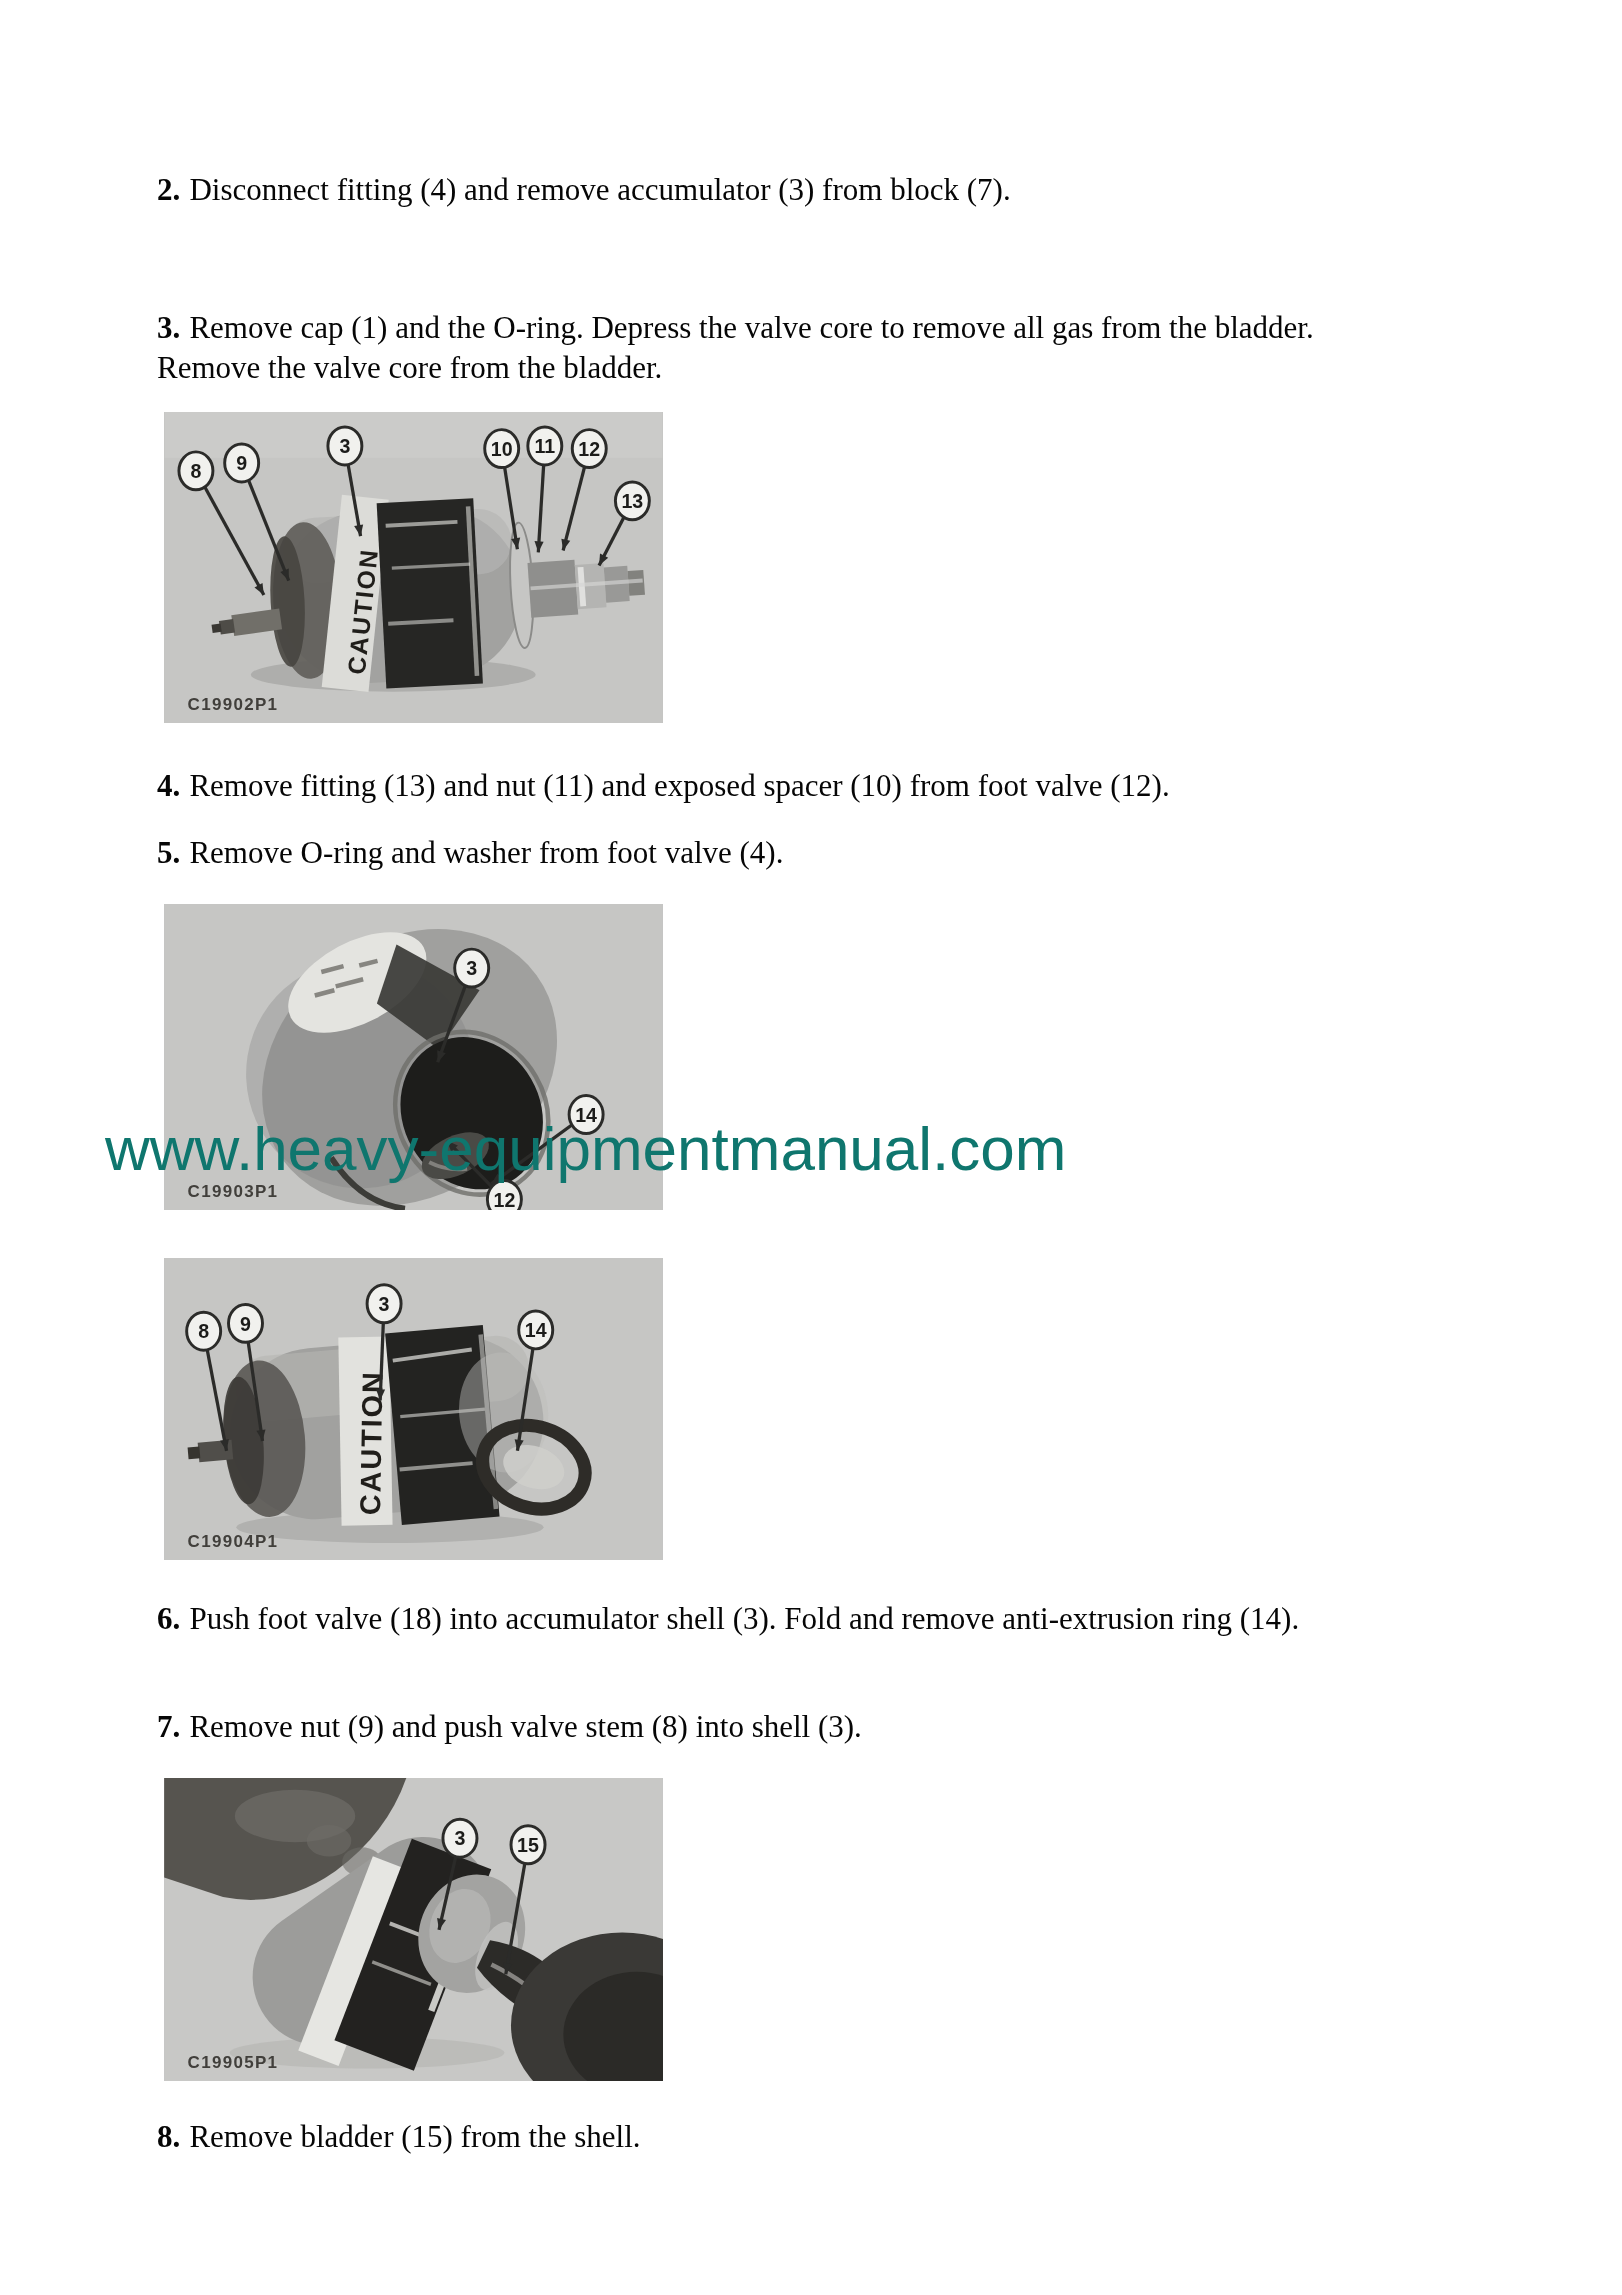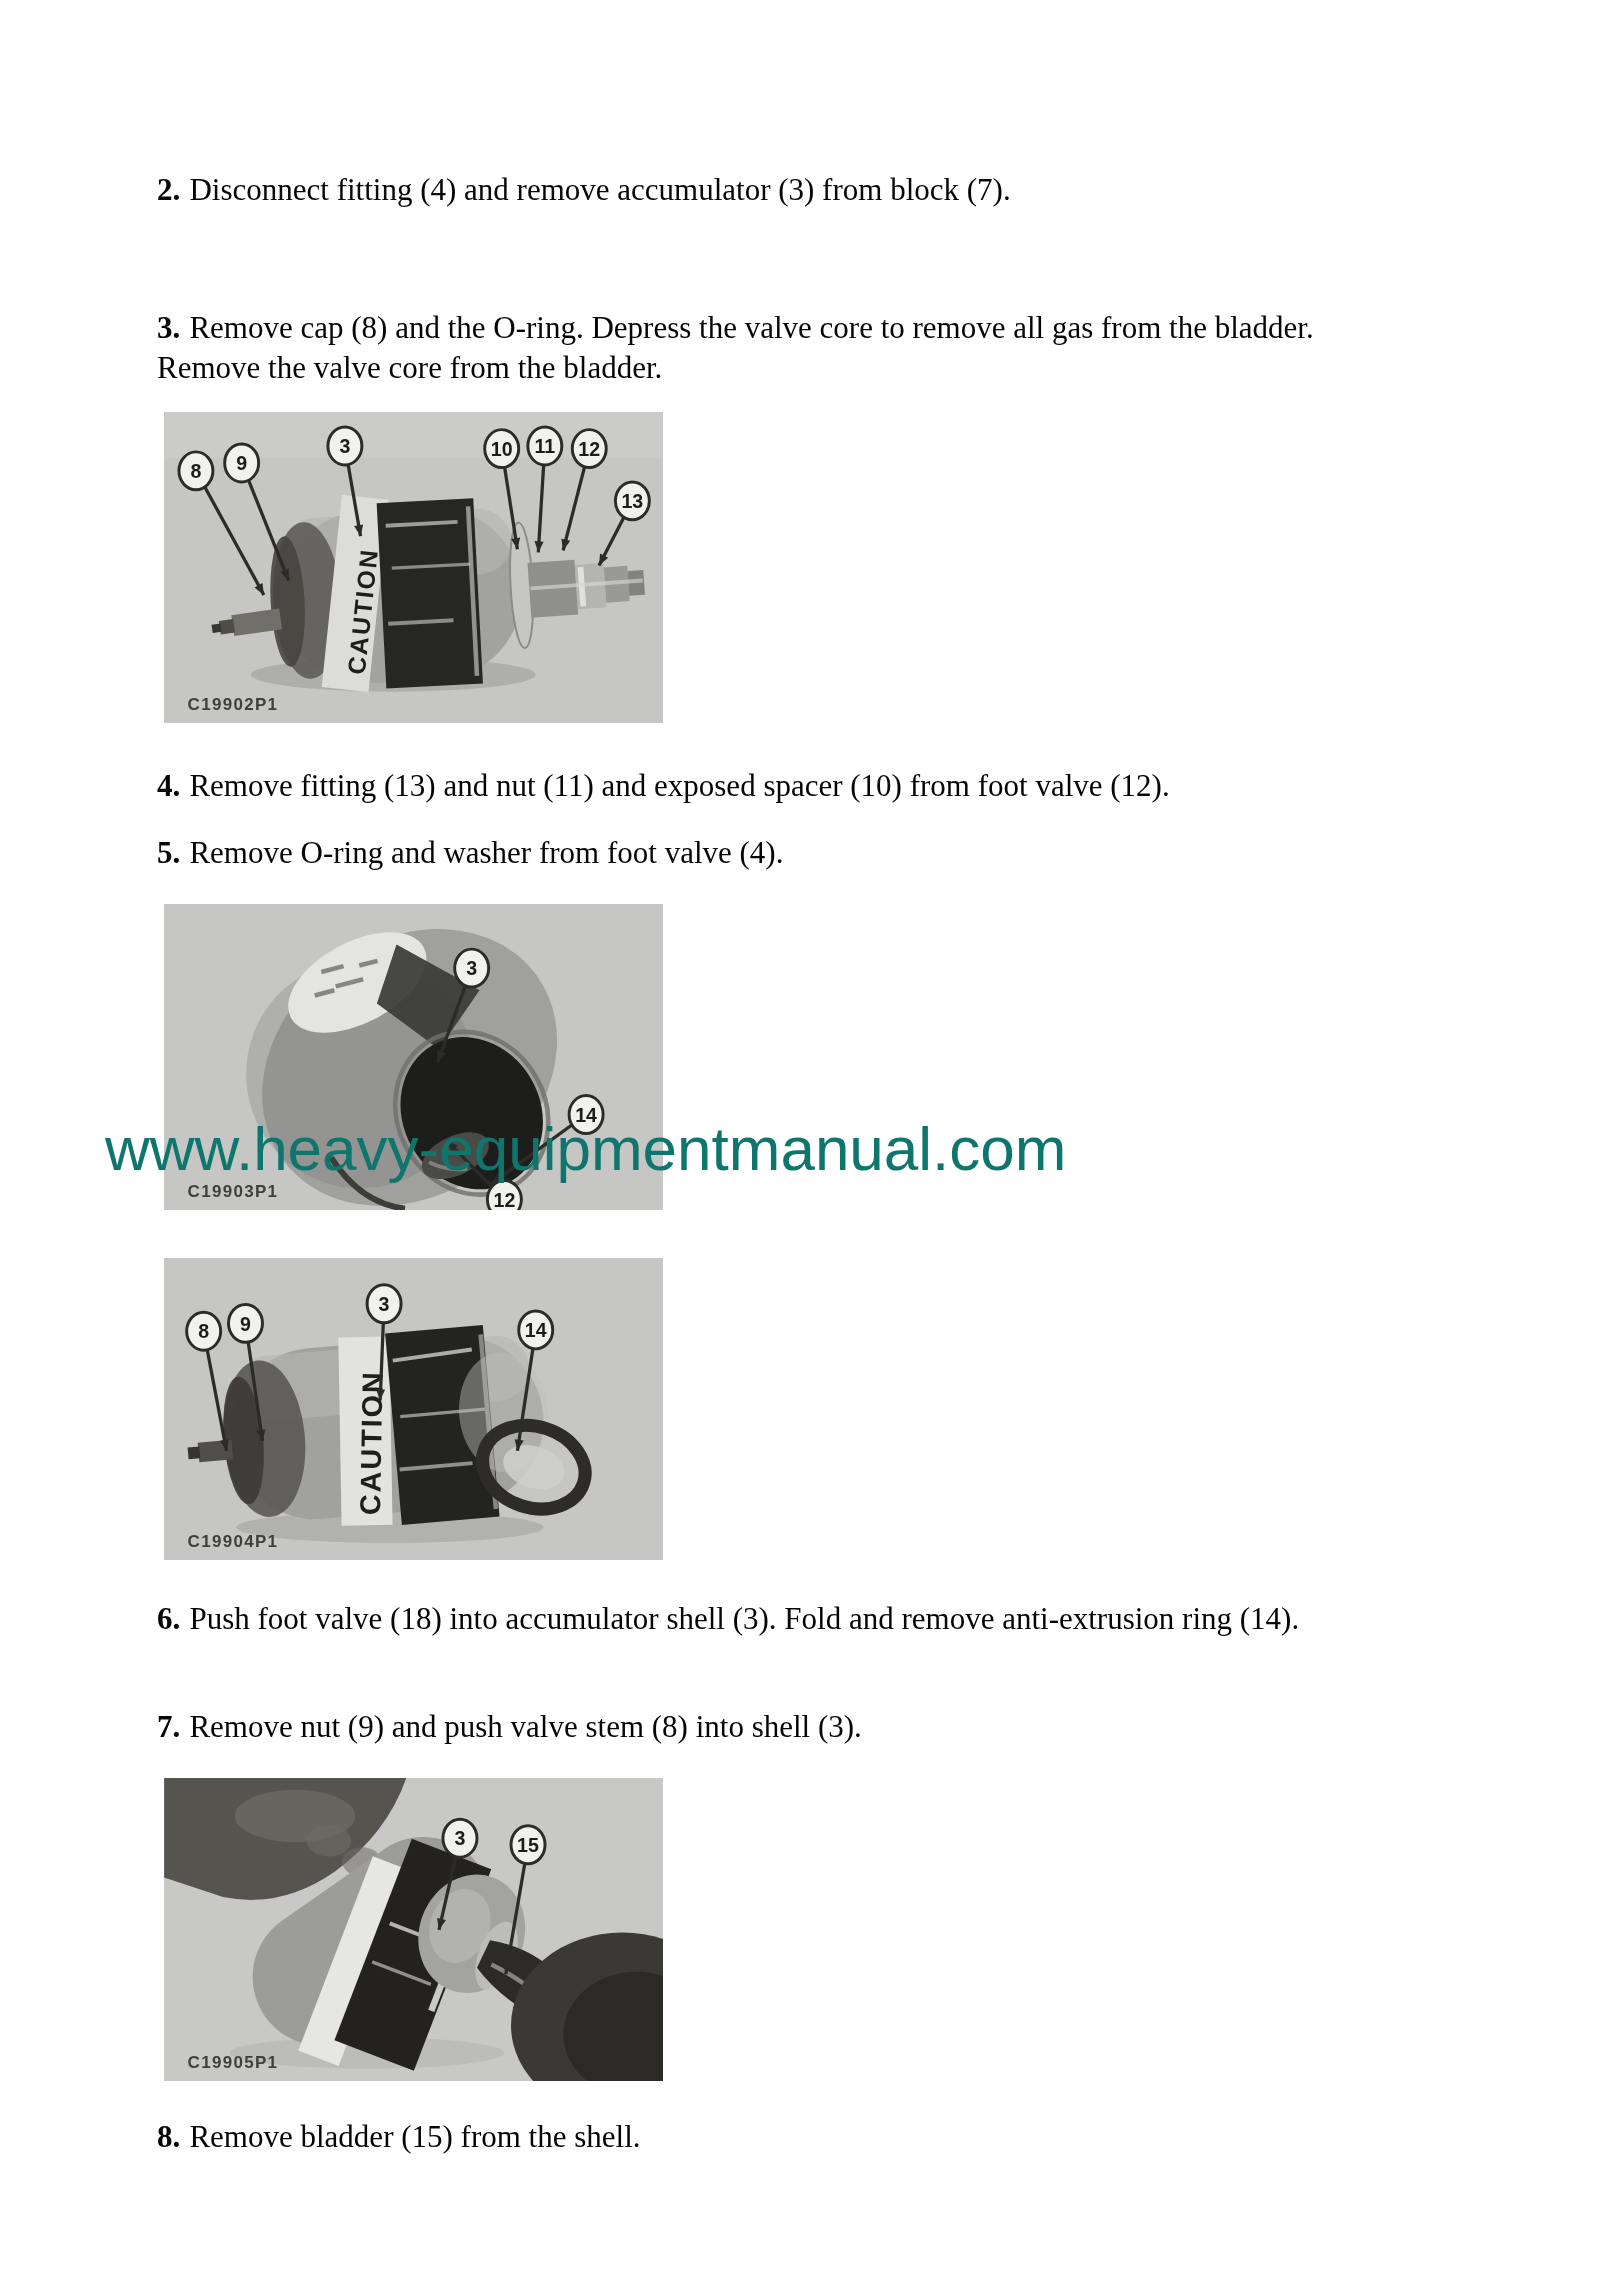--- a/index.html
+++ b/index.html
@@ -48,21 +48,21 @@
 <body>
 
 <div class="page">
 
   <div class="para" style="top:153px">
     <span class="lbl">2.</span><span>Disconnect fitting (4) and remove accumulator (3) from block (7).</span>
   </div>
 
 
   <div class="para" style="top:291px">
-    <span class="lbl">3.</span><span>Remove cap (8) and the O-ring. Depress the valve core to remove all gas from the bladder.</span>
+    <span class="lbl">3.</span><span>Remove cap (1) and the O-ring. Depress the valve core to remove all gas from the bladder.</span>
   </div>
   <div class="para" style="top:331px">
     <span>Remove the valve core from the bladder.</span>
   </div>
 
   <div class="fig" style="left:164px;top:396px;width:499px;height:311px">
     <svg viewBox="0 0 762 476">
       <rect width="762" height="476" fill="#c6c6c4"></rect>
       <rect width="762" height="70" fill="#d0d0ce" opacity="0.55"></rect>
       <ellipse cx="350" cy="402" rx="218" ry="26" fill="#aeaeac"></ellipse>

